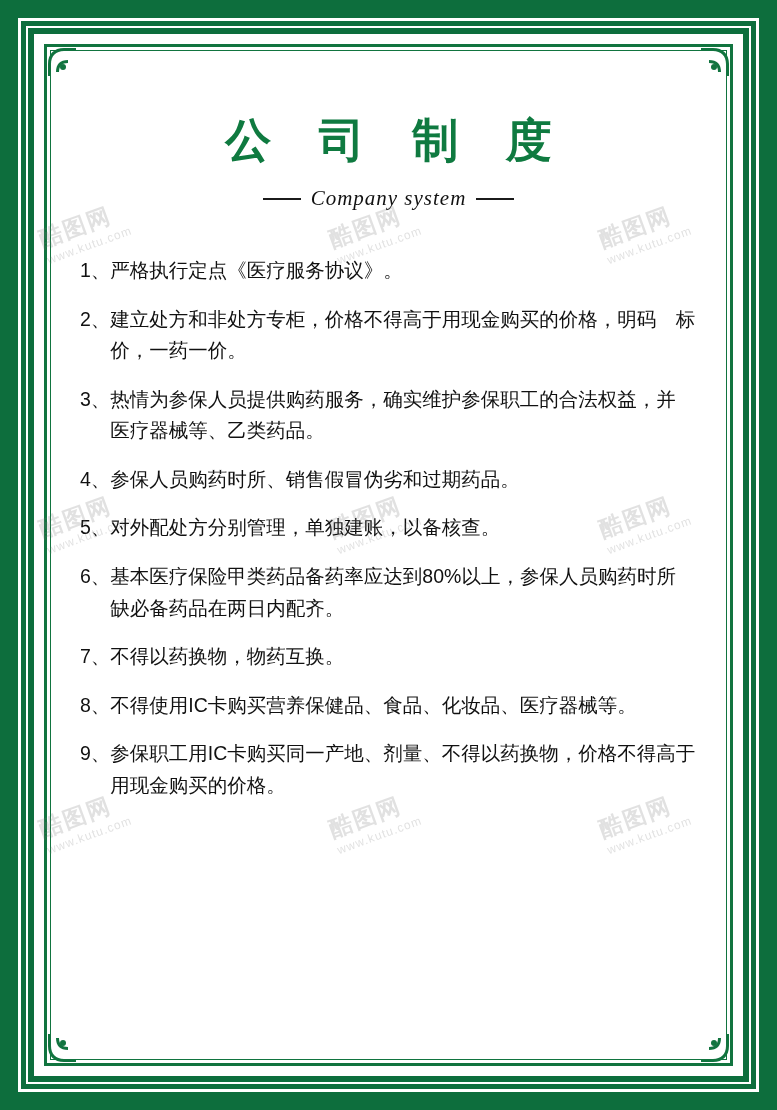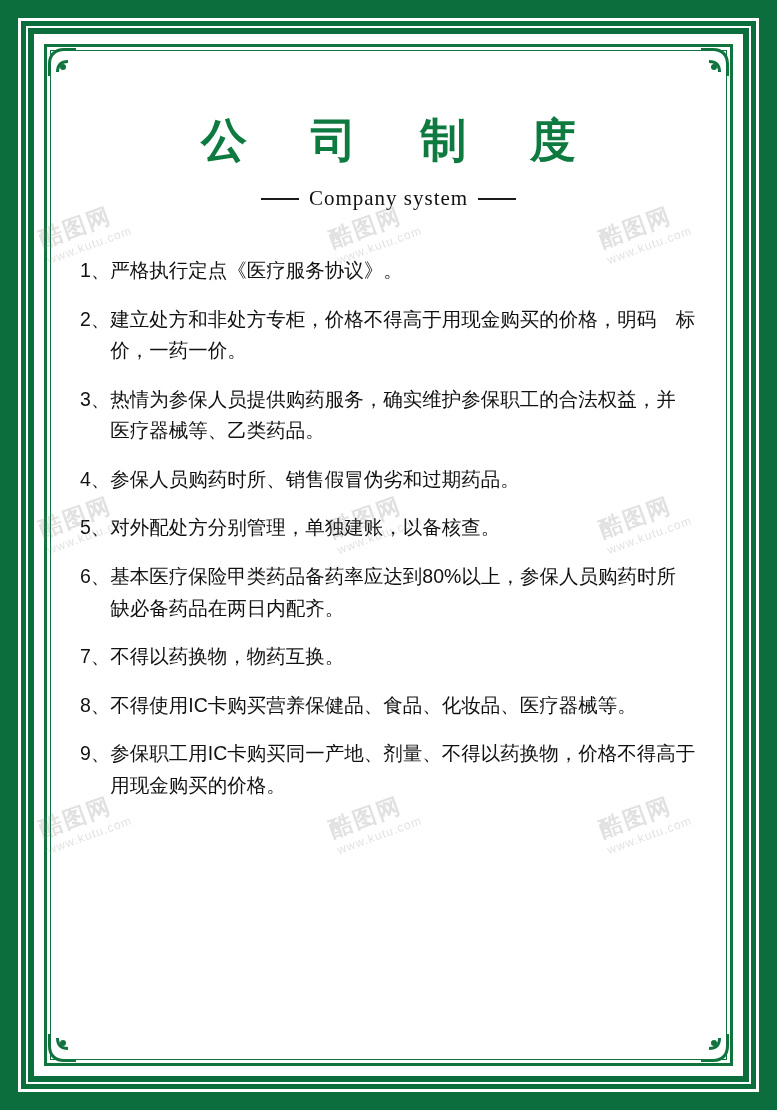--- a/index.html
+++ b/index.html
@@ -93,29 +93,30 @@
   }
 
   .title {
     text-align: center;
     margin-top: 48px;
     color: #0f7a40;
     font-size: 46px;
     font-weight: bold;
     letter-spacing: 18px;
     text-indent: 18px;
-    font-family: Liberation Mono, monospace;
+    font-family: Liberation Serif, serif;
   }
 
   .subtitle-row {
     display: flex;
     align-items: center;
     justify-content: center;
     margin-top: 14px;
     gap: 10px;
+    font-style: italic;
   }
   .sub-rule {
     width: 38px;
     height: 0;
     border-top: 2px solid #1b1b1b;
   }
   .subtitle {
     font-size: 21px;
     color: #111111;
     letter-spacing: 1px;

